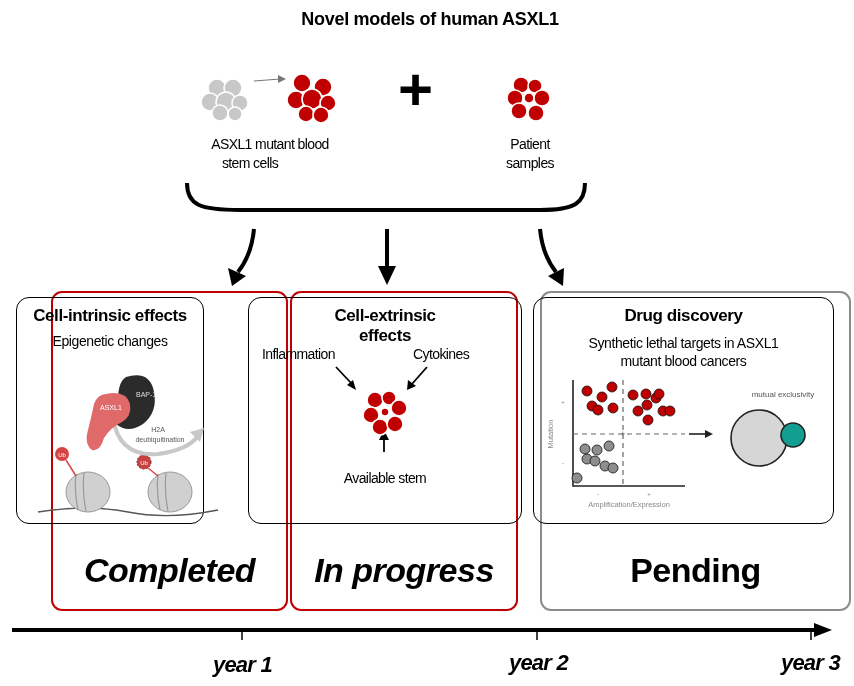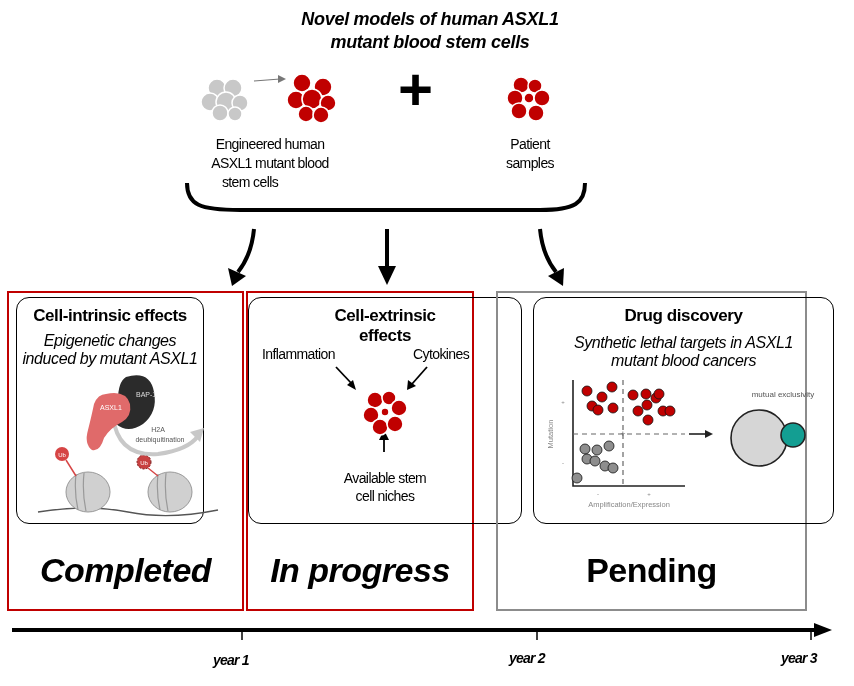--- a/index.html
+++ b/index.html
@@ -1,41 +1,40 @@
 <!DOCTYPE html>
 <html><head>
   <meta charset="utf-8">
   <style>
     html, body { margin: 0; padding: 0; background: #ffffff; }
     body { width: 854px; height: 686px; position: relative; overflow: hidden;
            font-family: "Liberation Sans", sans-serif; color: #000; }
     .abs { position: absolute; }
     .title { left: 180px; top: 8px; width: 500px; text-align: center;
-             font-weight: bold; font-size: 18px; line-height: 23px; letter-spacing: -0.3px; font-style: italic; }
+             font-weight: bold; font-size: 18px; line-height: 23px; letter-spacing: -0.3px; }
     .src-label { font-size: 14px; line-height: 19px; text-align: center; letter-spacing: -0.6px; }
-    .outer-box { position: absolute; border: 2px solid #c00000; border-radius: 0; box-sizing: border-box; }
+    .outer-box { position: absolute; border: 2px solid #c00000; border-radius: 11px; box-sizing: border-box; margin-left: 44px; }
     .outer-box.pending { border-color: #8c8c8c; }
     .inner-box { position: absolute; border: 1.3px solid #000; border-radius: 13px; box-sizing: border-box; }
     .box-title { position: absolute; width: 100%; text-align: center; font-weight: bold;
                  font-size: 17px; letter-spacing: -0.4px; }
-    .box-sub { position: absolute; width: 100%; text-align: center; font-size: 16px;
-               line-height: 18px; letter-spacing: -0.4px; font-style: italic; }
+    .box-sub { position: absolute; width: 100%; text-align: center; font-size: 14px;
+               line-height: 18px; letter-spacing: -0.4px; }
     .status { position: absolute; width: 100%; text-align: center; font-weight: bold;
               font-size: 34px; letter-spacing: -0.5px; }
     .status.it { font-style: italic; }
-    .year { font-style: italic; font-weight: bold; font-size: 14px; letter-spacing: -0.8px; }
+    .year { font-style: italic; font-weight: bold; font-size: 22px; letter-spacing: -0.8px; }
     .small-label { font-size: 14px; letter-spacing: -0.6px; text-align: center; line-height: 18px; }
     svg { position: absolute; overflow: visible; }
   </style>
 </head>
 <body>
 
 <div class="abs title">
   <div>Novel models of human ASXL1</div>
-  <div>mutant blood stem cells</div>
 </div>
 
 <svg width="60" height="50" style="left:200px;top:75px;">
   <g fill="#c8c8c8" stroke="#fff" stroke-width="1.5">
     <circle cx="17" cy="13" r="9"></circle>
       <circle cx="33" cy="13" r="9"></circle>
     <circle cx="10" cy="27" r="9"></circle>
       <circle cx="26" cy="27" r="10"></circle>
       <circle cx="40" cy="28" r="8"></circle>
     <circle cx="20" cy="38" r="8"></circle>
@@ -66,21 +65,20 @@
       <circle cx="31" cy="10" r="7"></circle>
     <circle cx="11" cy="22" r="8"></circle>
       <circle cx="25" cy="22" r="5"></circle>
       <circle cx="38" cy="22" r="8"></circle>
     <circle cx="15" cy="35" r="8"></circle>
       <circle cx="32" cy="37" r="8"></circle>
   </g>
 </svg>
 
 <div class="abs src-label" style="left:190px;top:135px;width:160px;">
-  <div>Engineered human</div>
   <div>ASXL1 mutant blood</div>
   <div style="margin-left:-40px;">stem cells</div>
 </div>
 <div class="abs src-label" style="left:480px;top:135px;width:100px;">
   <div>Patient</div>
   <div>samples</div>
 </div>
 
 <svg width="854" height="300" style="left:0;top:0;">
   <path d="M187 183 C 187 205, 200 210, 240 210 L 540 210 C 575 210, 585 203, 585 183" stroke="#000" stroke-width="4" fill="none"></path>
@@ -98,21 +96,20 @@
   <path d="M548 276 L 563 286 L 564 268 Z" fill="#000"></path>
 </svg>
 
 <div class="outer-box" style="left:7px;top:291px;width:237px;height:320px;">
   <div class="status it" style="top:258px;">Completed</div>
 </div>
 <div class="inner-box" style="left:16px;top:297px;width:188px;height:227px;">
   <div class="box-title" style="top:8px;">Cell-intrinsic effects</div>
   <div class="box-sub" style="top:34px;">
     <div>Epigenetic changes</div>
-    <div>induced by mutant ASXL1</div>
   </div>
 </div>
 <svg width="220" height="150" style="left:18px;top:372px;">
 
   <path d="M20 140 Q 70 132 110 140 T 200 138" stroke="#555" stroke-width="1.3" fill="none"></path>
 
   <g>
     <ellipse cx="70" cy="120" rx="22" ry="20" fill="#d0d0d0" stroke="#999" stroke-width="1"></ellipse>
     <path d="M58 102 Q 56 120 60 138 M66 101 Q 64 120 68 139" stroke="#999" stroke-width="1.2" fill="none"></path>
   </g>
@@ -165,21 +162,20 @@
       <circle cx="28" cy="8" r="7"></circle>
       <circle cx="38" cy="18" r="8"></circle>
     <circle cx="10" cy="25" r="8"></circle>
       <circle cx="24" cy="22" r="4"></circle>
     <circle cx="19" cy="37" r="8"></circle>
       <circle cx="34" cy="34" r="8"></circle>
   </g>
 </svg>
 <div class="abs small-label" style="left:315px;top:469px;width:140px;">
   <div>Available stem</div>
-  <div>cell niches</div>
 </div>
 
 <div class="outer-box pending" style="left:496px;top:291px;width:311px;height:320px;">
   <div class="status" style="top:258px;">Pending</div>
 </div>
 <div class="inner-box" style="left:533px;top:297px;width:301px;height:227px;">
   <div class="box-title" style="top:8px;">Drug discovery</div>
   <div class="box-sub" style="top:36px;">
     <div>Synthetic lethal targets in ASXL1</div>
     <div>mutant blood cancers</div>

